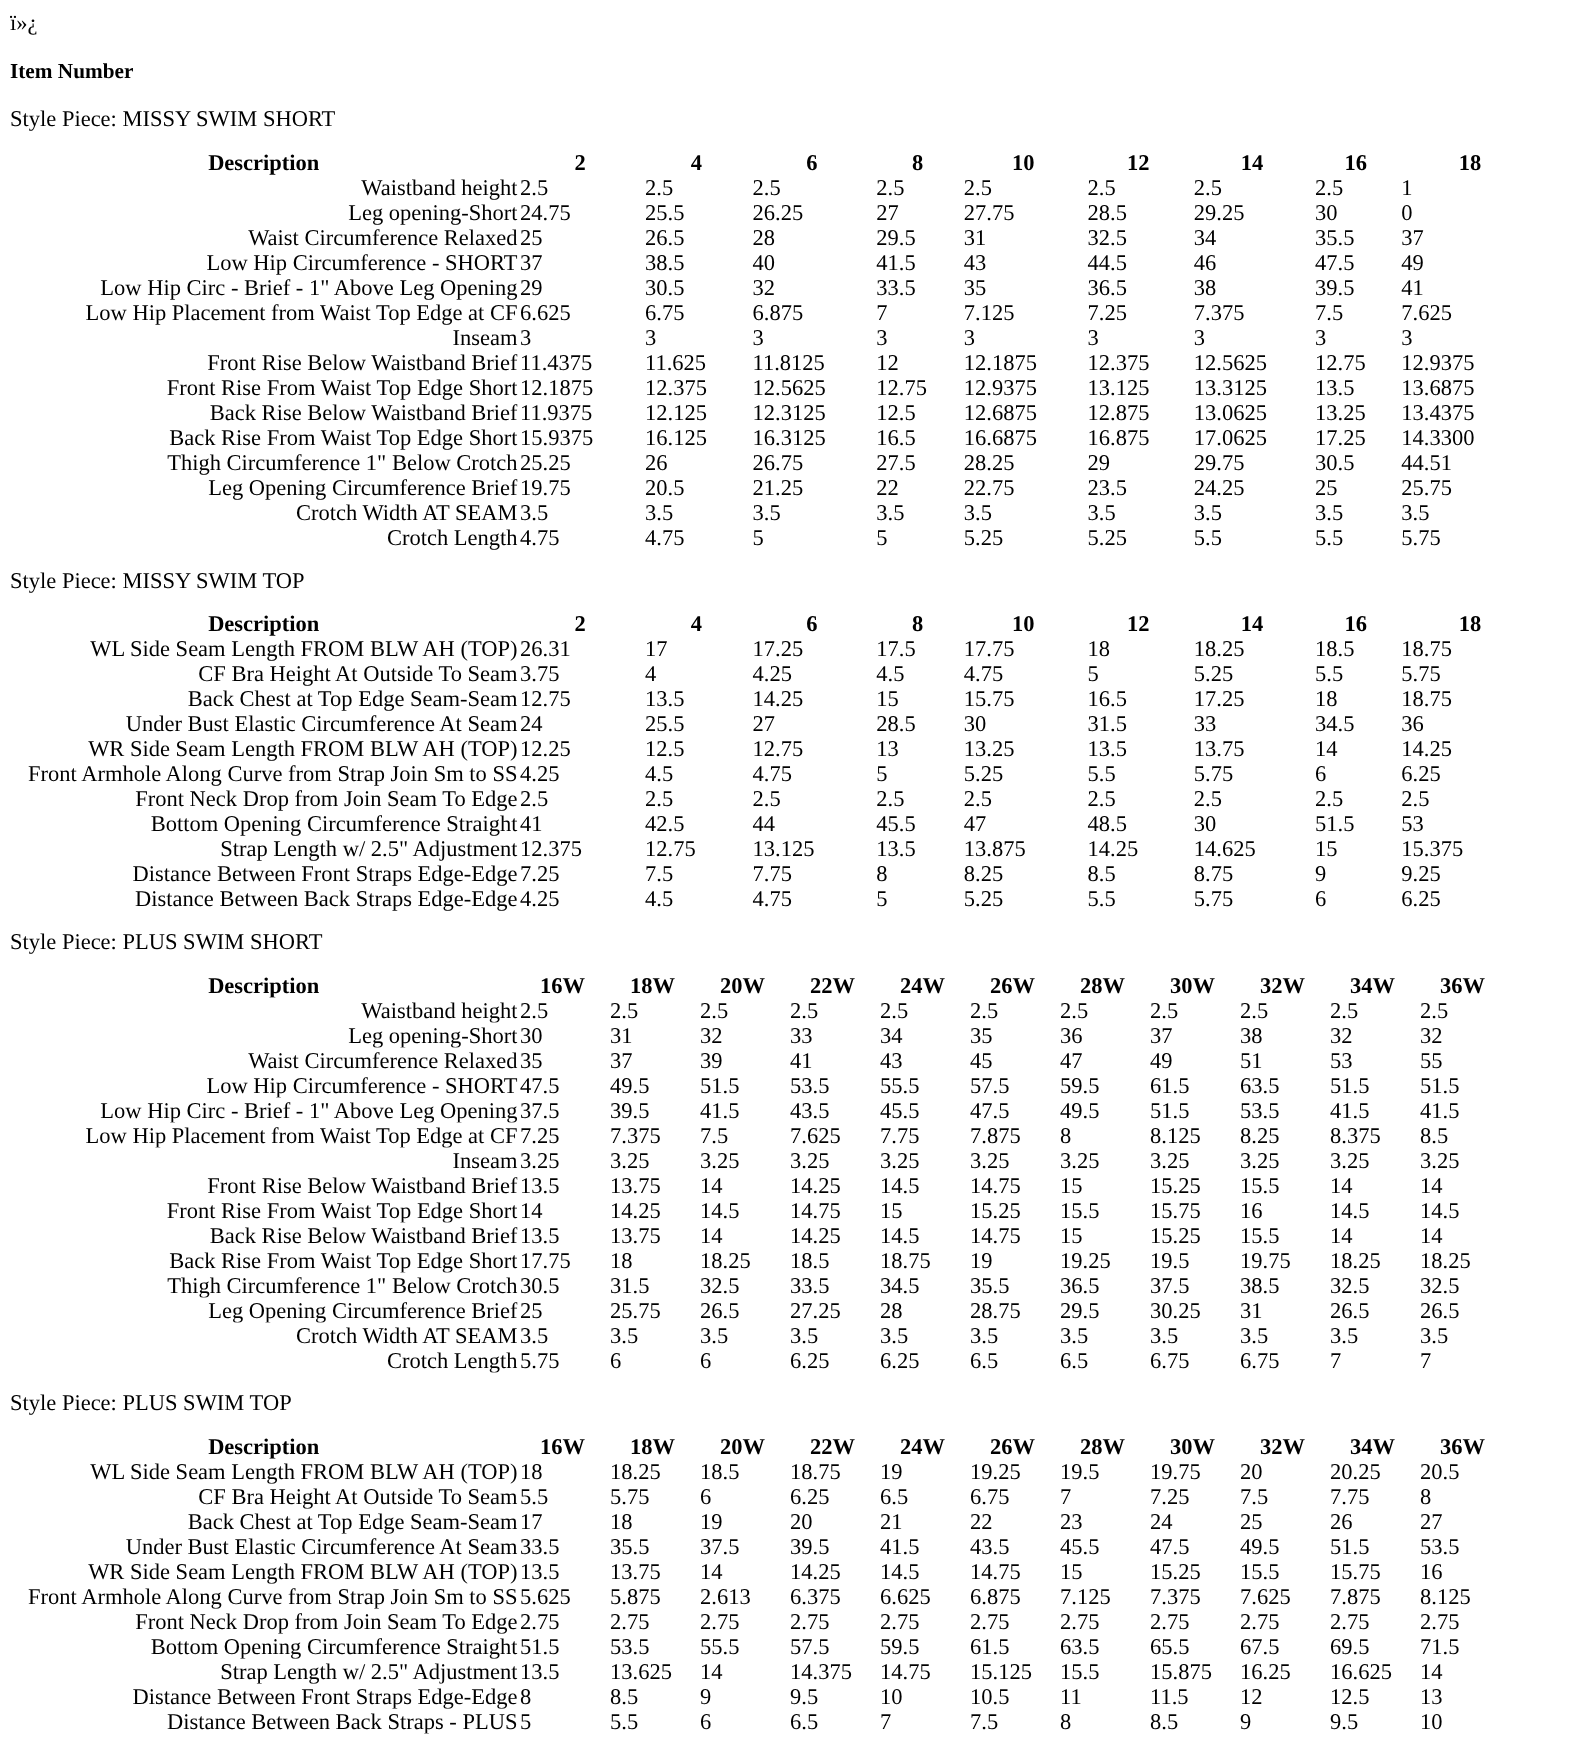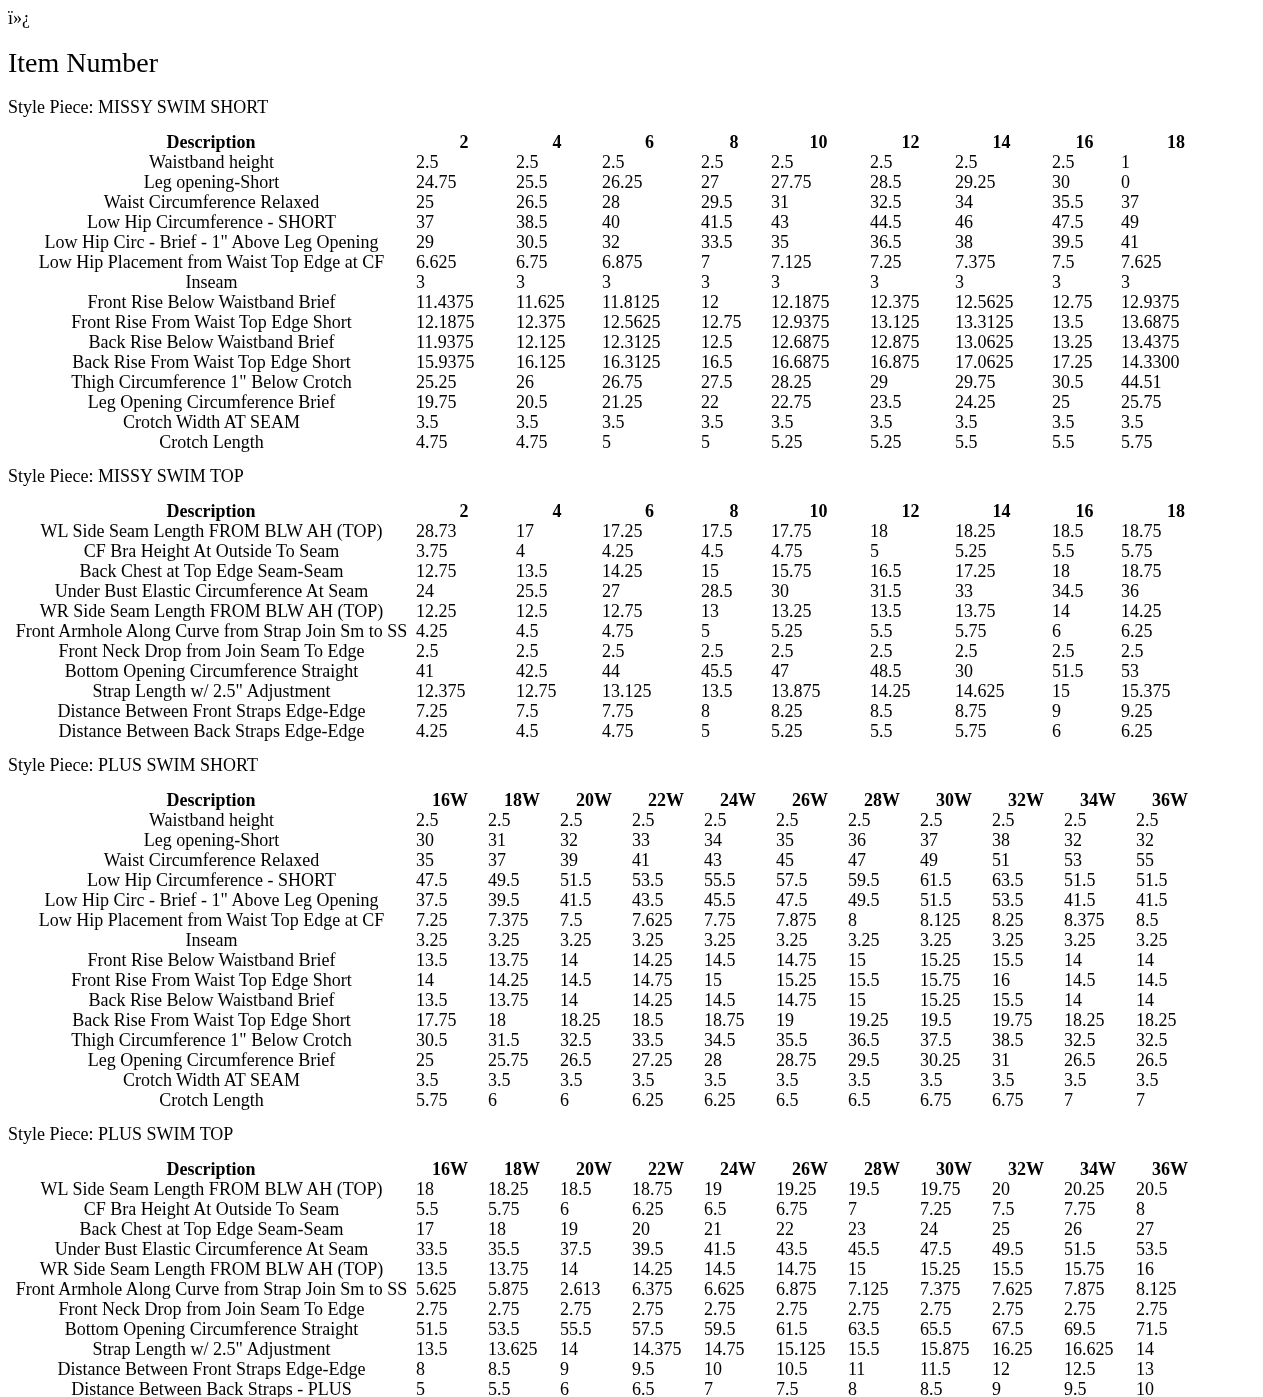--- a/index.html
+++ b/index.html
@@ -5,42 +5,42 @@
   html, body { background: #fff; }
   body {
     margin: 8px;
     width: 1247px;
     color: #000;
     font-family: "Liberation Serif", "DejaVu Serif", serif;
     font-size: 18px;
   }
   p.bom { margin: 0; }
   .doc-title {
-    font-size: 28px;
-    font-weight: normal;
+    font-size: 17px;
+    font-weight: bold;
     margin: 18px 0;
   }
   p.style-label { margin: 14px 0; }
   table {
     border-collapse: collapse;
     table-layout: fixed;
   }
   th, td {
     height: 20px;
     line-height: 20px;
     padding: 0;
     white-space: nowrap;
     overflow: hidden;
     font-size: 18px;
     vertical-align: baseline;
   }
   thead th {
     font-weight: bold;
   }
-  td.desc { text-align: center; padding-left: 1px; }
+  td.desc { text-align: right; padding-left: 1px; }
   td.val  { text-align: left; padding-left: 2px; }
 </style>
 </head>
 <body>
 
 <p class="bom">ï»¿</p>
 
 <div class="doc-title">Item Number</div>
 
 <div id="sections">
@@ -283,21 +283,21 @@
             <th>10</th>
             <th>12</th>
             <th>14</th>
             <th>16</th>
             <th>18</th>
           </tr>
       </thead>
       <tbody>
           <tr>
             <td class="desc">WL Side Seam Length FROM BLW AH (TOP)</td>
-            <td class="val">28.73</td>
+            <td class="val">26.31</td>
             <td class="val">17</td>
             <td class="val">17.25</td>
             <td class="val">17.5</td>
             <td class="val">17.75</td>
             <td class="val">18</td>
             <td class="val">18.25</td>
             <td class="val">18.5</td>
             <td class="val">18.75</td>
           </tr>
           <tr>

